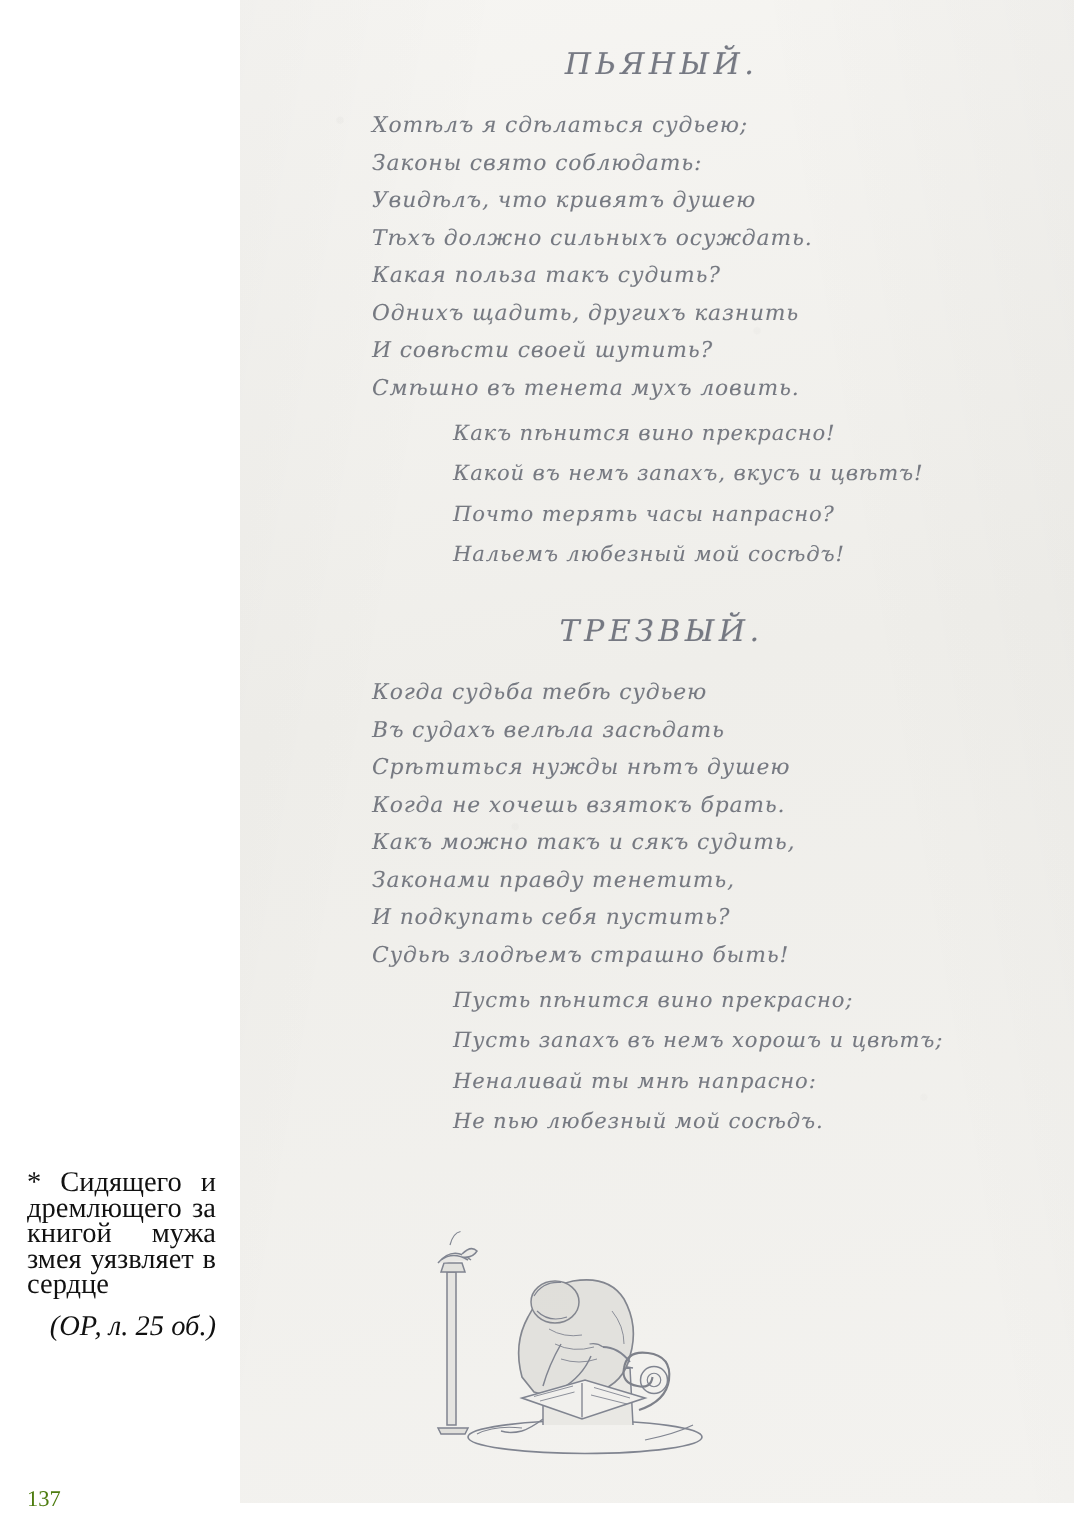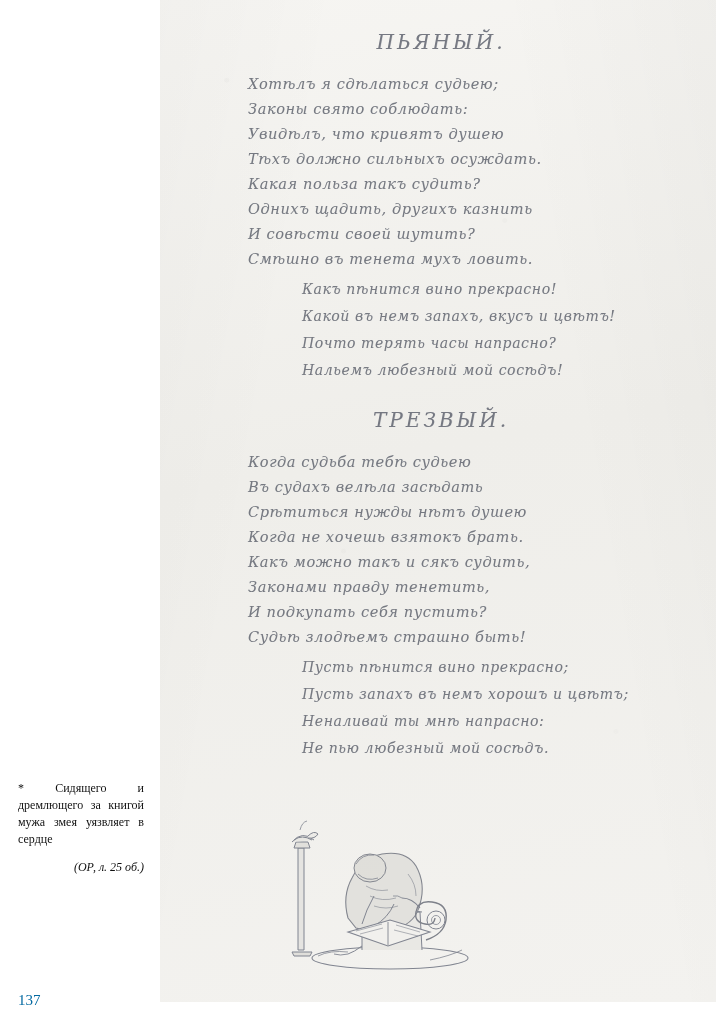--- a/index.html
+++ b/index.html
@@ -82,41 +82,41 @@
     height: 175px;
   }
 
   
   #margin-note {
     position: absolute;
     left: 18px;
     top: 780px;
     width: 126px;
     font-family: "Liberation Serif", serif;
-    font-size: 12px;
+    font-size: 19px;
     line-height: 17px;
     color: #111;
     text-align: justify;
   }
   #margin-note .note-body { text-align: justify; text-align-last: justify; }
   #margin-note .note-source {
     margin-top: 11px;
     text-align: right;
     font-style: italic;
     text-align-last: right;
   }
 
   
   #page-number {
     position: absolute;
     left: 18px;
     top: 992px;
     font-family: "Liberation Serif", serif;
     font-size: 15px;
-    color: #0369a1;
+    color: #4d7c0f;
   }
 </style>
 </head>
 <body>
 
 <div id="facsimile">
 
   <div class="poem-1">
     <div class="ms-title">ПЬЯНЫЙ.</div>
 

